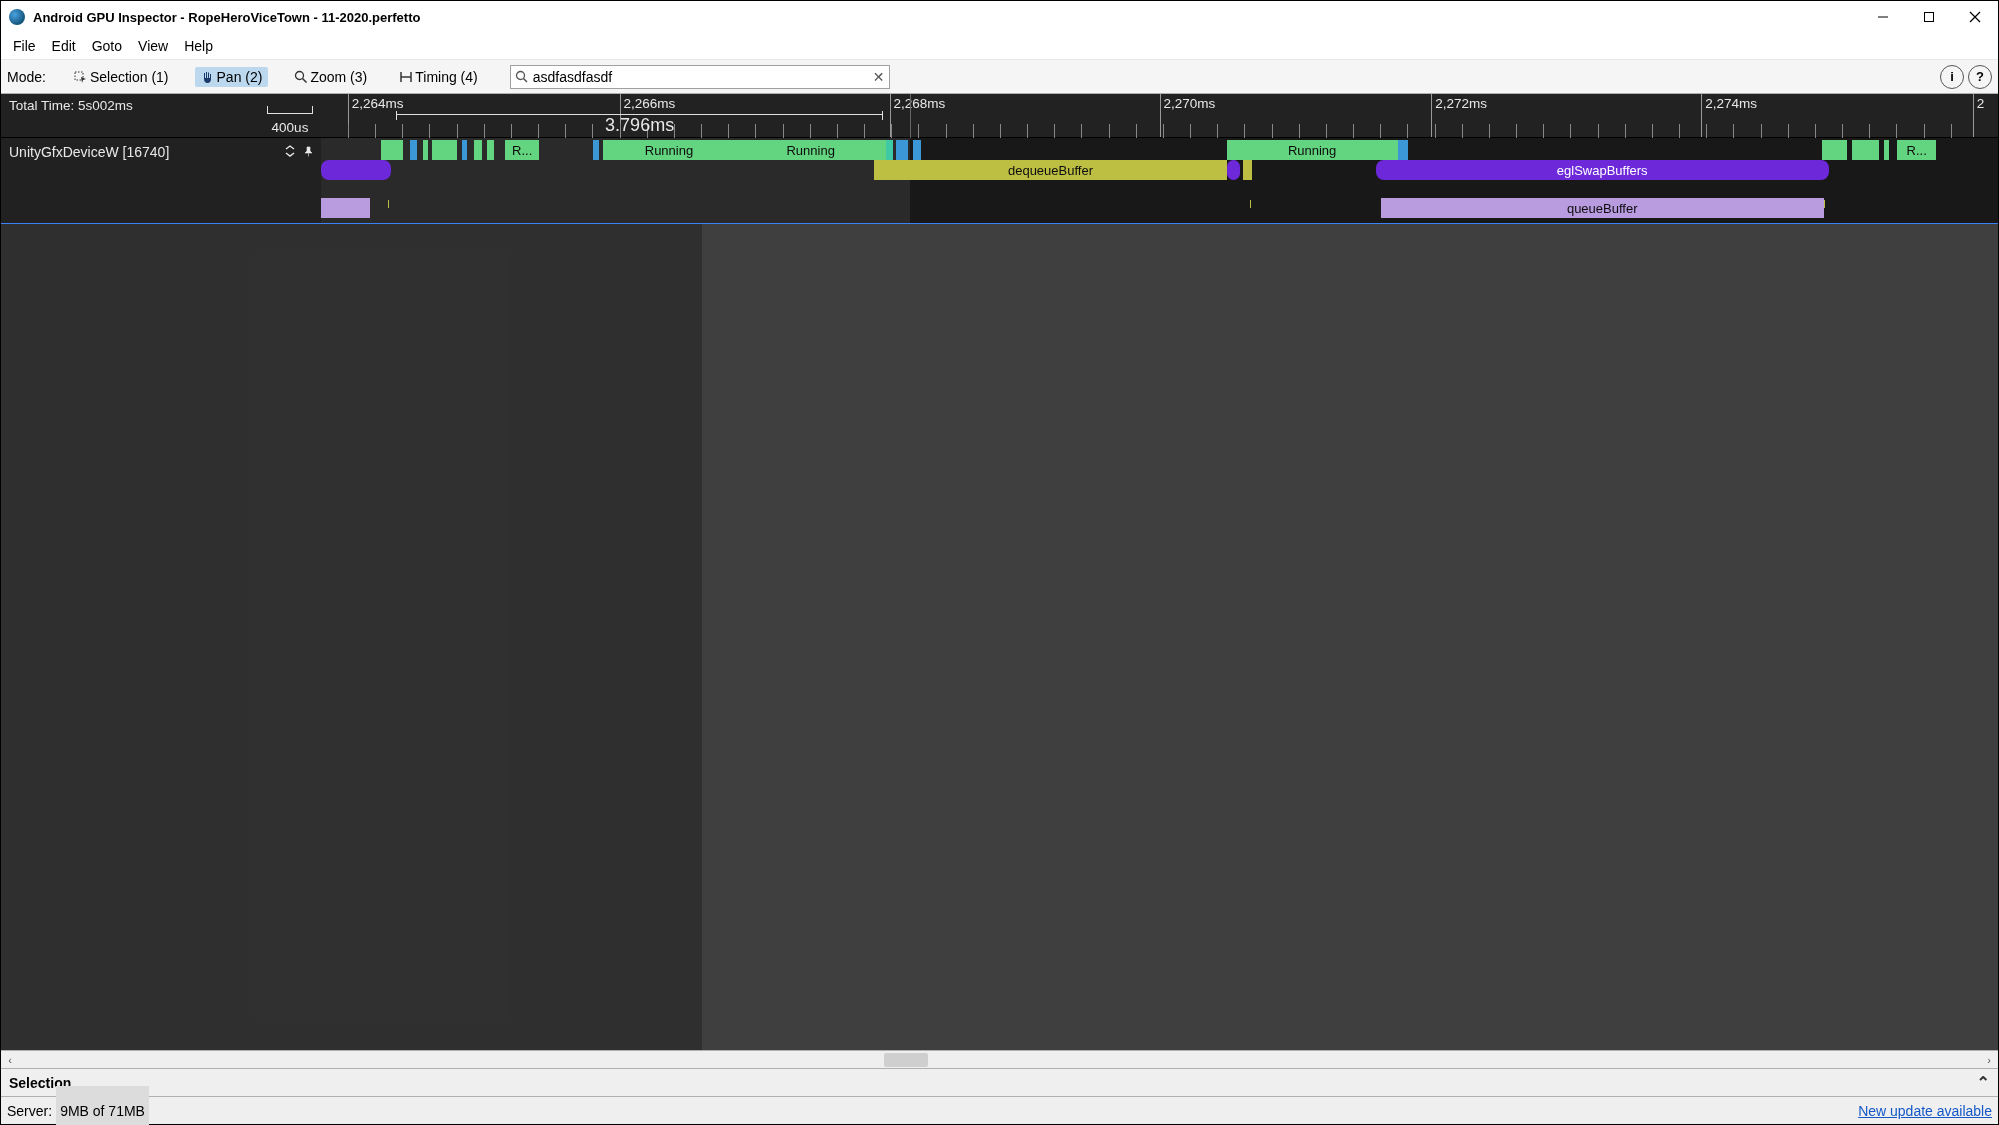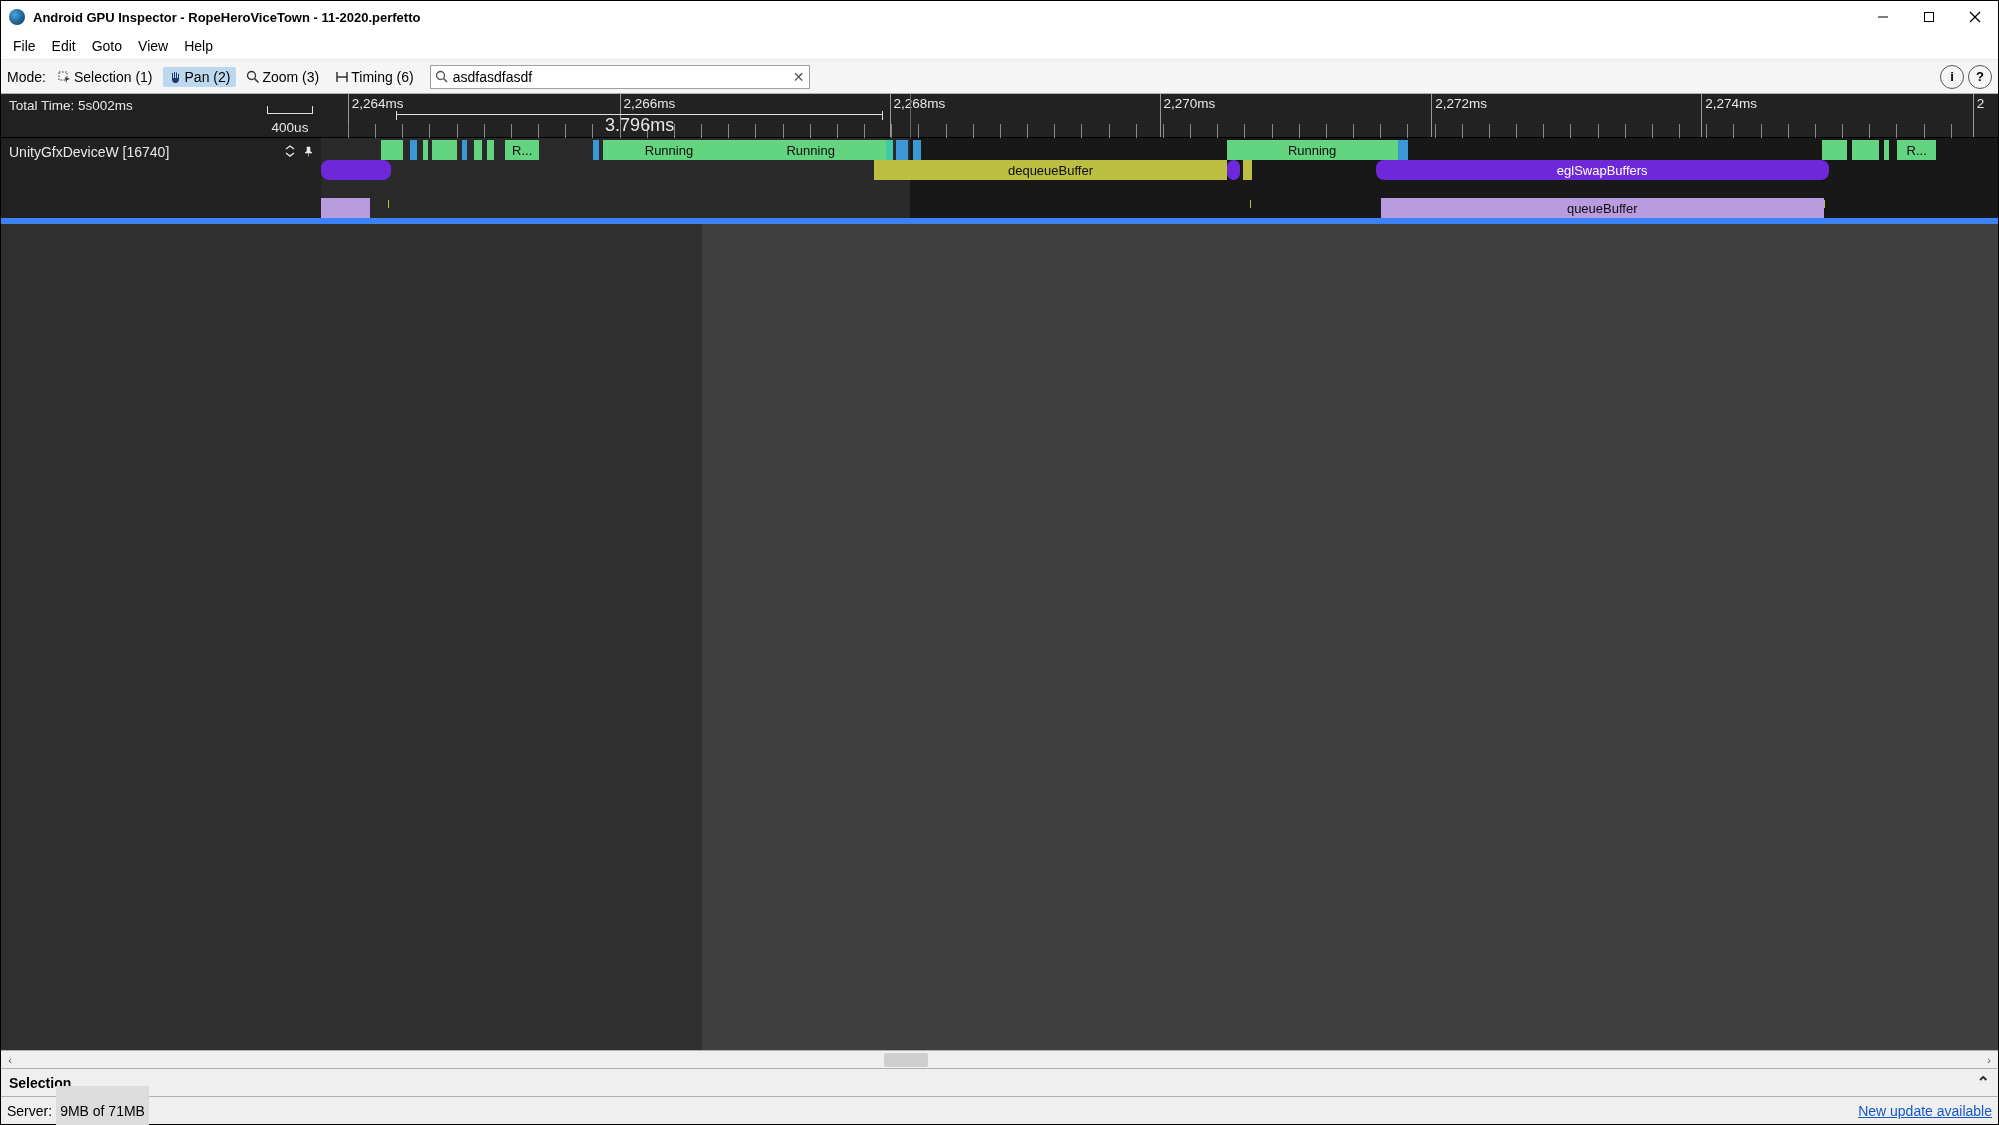--- a/index.html
+++ b/index.html
@@ -10,21 +10,21 @@
 .titlebar { display: flex; align-items: center; height: 32px; background: #fff; padding-left: 8px; font-weight: bold; }
 .titlebar .app-icon { width: 16px; height: 16px; border-radius: 50%; background: radial-gradient(circle at 35% 35%, #4aa3e0 0%, #1a5f8a 60%, #0a3a55 100%); margin-right: 8px; flex-shrink: 0; }
 .titlebar .title { flex: 1; font-size: 13px; color: #000; }
 .titlebar .win-controls { display: flex; }
 .titlebar .win-btn { width: 46px; height: 32px; display: flex; align-items: center; justify-content: center; font-size: 14px; cursor: default; }
 .titlebar .win-btn svg { width: 12px; height: 12px; }
 
 .menubar { display: flex; align-items: center; height: 27px; background: #fff; padding-left: 4px; border-bottom: 1px solid #e8e8e8; }
 .menubar .menu-item { padding: 3px 8px; font-size: 14px; cursor: default; }
 
-.toolbar { display: flex; align-items: center; height: 34px; background: #f5f5f5; border-bottom: 1px solid #b0b0b0; padding: 0 6px; gap: 4px; }
+.toolbar { display: flex; align-items: center; height: 34px; background: #f5f5f5; border-bottom: 1px solid #b0b0b0; padding: 0 6px; gap: 20px; }
 .toolbar .mode-label { font-size: 14px; margin-right: 2px; }
 .toolbar .mode-btn { display: flex; align-items: center; gap: 2px; padding: 2px 6px; border-radius: 2px; cursor: default; font-size: 14px; }
 .toolbar .mode-btn.active { background: #bcd8ef; }
 .toolbar .mode-icon { width: 14px; height: 14px; display: inline-flex; align-items: center; justify-content: center; }
 .toolbar .mode-icon svg { width: 14px; height: 14px; }
 .toolbar .search-box { display: flex; align-items: center; border: 1px solid #a0a0a0; background: #fff; height: 24px; width: 380px; margin-left: 6px; padding-left: 4px; }
 .toolbar .search-box .search-icon { width: 14px; height: 14px; flex-shrink: 0; }
 .toolbar .search-box input { border: none; outline: none; flex: 1; font-size: 14px; padding: 0 4px; }
 .toolbar .search-box .clear-btn { width: 20px; height: 22px; display: flex; align-items: center; justify-content: center; font-size: 14px; color: #555; cursor: default; }
 .toolbar .right-icons { margin-left: auto; display: flex; gap: 4px; }
@@ -38,21 +38,21 @@
 .ruler-left .scale-bar { width: 46px; height: 8px; border-left: 1px solid #e0e0e0; border-right: 1px solid #e0e0e0; border-bottom: 1px solid #e0e0e0; }
 .ruler-right { flex: 1; position: relative; background: #222; }
 .ruler-right .tick-major { position: absolute; top: 0; height: 100%; border-left: 1px solid #999; color: #e8e8e8; font-size: 13.5px; padding-left: 3px; padding-top: 2px; white-space: nowrap; }
 .ruler-right .tick-minor { position: absolute; top: 30px; height: 14px; border-left: 1px solid #888; }
 .ruler-right .zoom-range { position: absolute; top: 20px; height: 18px; border-top: 1px solid #e0e0e0; display: flex; align-items: flex-start; justify-content: center; color: #e8e8e8; font-size: 18px; }
 .ruler-right .zoom-range::before, .ruler-right .zoom-range::after { content: ""; position: absolute; top: -4px; width: 1px; height: 9px; background: #e0e0e0; }
 .ruler-right .zoom-range::before { left: 0; }
 .ruler-right .zoom-range::after { right: 0; }
 .ruler-right .vline-crop { position: absolute; top: 0; bottom: -33px; border-left: 1px solid #666; }
 
-.track-row { display: flex; height: 86px; background: #181818; border-bottom: 6px solid #3b82f6; }
+.track-row { display: flex; height: 86px; background: #181818; border-bottom: 1px solid #3b82f6; }
 .track-left { width: 320px; background: #212121; color: #e8e8e8; display: flex; align-items: flex-start; padding: 6px 8px; font-size: 14px; position: relative; }
 .track-left .track-controls { position: absolute; top: 6px; right: 6px; display: flex; gap: 4px; }
 .track-left .track-controls .tc-btn { width: 14px; height: 14px; font-size: 12px; color: #e8e8e8; cursor: default; display: flex; align-items: center; justify-content: center; }
 .track-right { flex: 1; position: relative; background: #181818; overflow: hidden; }
 
 .sel-shade { position: absolute; top: 0; bottom: 0; background: rgba(255,255,255,0.08); }
 
 .slice-row { position: absolute; left: 0; right: 0; height: 20px; }
 .slice { position: absolute; top: 0; height: 20px; display: flex; align-items: center; justify-content: center; font-size: 13px; color: #0d0d0d; overflow: hidden; white-space: nowrap; }
 .c-green { background: #63d47f; }
@@ -141,21 +141,21 @@
       <span>Zoom (3)</span>
     </div>
     <div class="mode-btn">
       <span class="mode-icon">
         <svg viewBox="0 0 14 14">
             <line x1="2" y1="2" x2="2" y2="12" stroke="#333" stroke-width="1.5"></line>
             <line x1="12" y1="2" x2="12" y2="12" stroke="#333" stroke-width="1.5"></line>
             <line x1="2" y1="7" x2="12" y2="7" stroke="#333" stroke-width="1.5"></line>
           </svg>
       </span>
-      <span>Timing (6)</span>
+      <span>Timing (4)</span>
     </div>
     <div class="search-box">
       <span class="search-icon">
         <svg viewBox="0 0 14 14">
             <circle cx="5.5" cy="5.5" r="4" fill="none" stroke="#555" stroke-width="1.3"></circle>
             <line x1="8.5" y1="8.5" x2="12" y2="12" stroke="#555" stroke-width="1.6"></line>
           </svg>
       </span>
       <input type="text" value="asdfasdfasdf" style="">
       <div class="clear-btn">✕</div>

